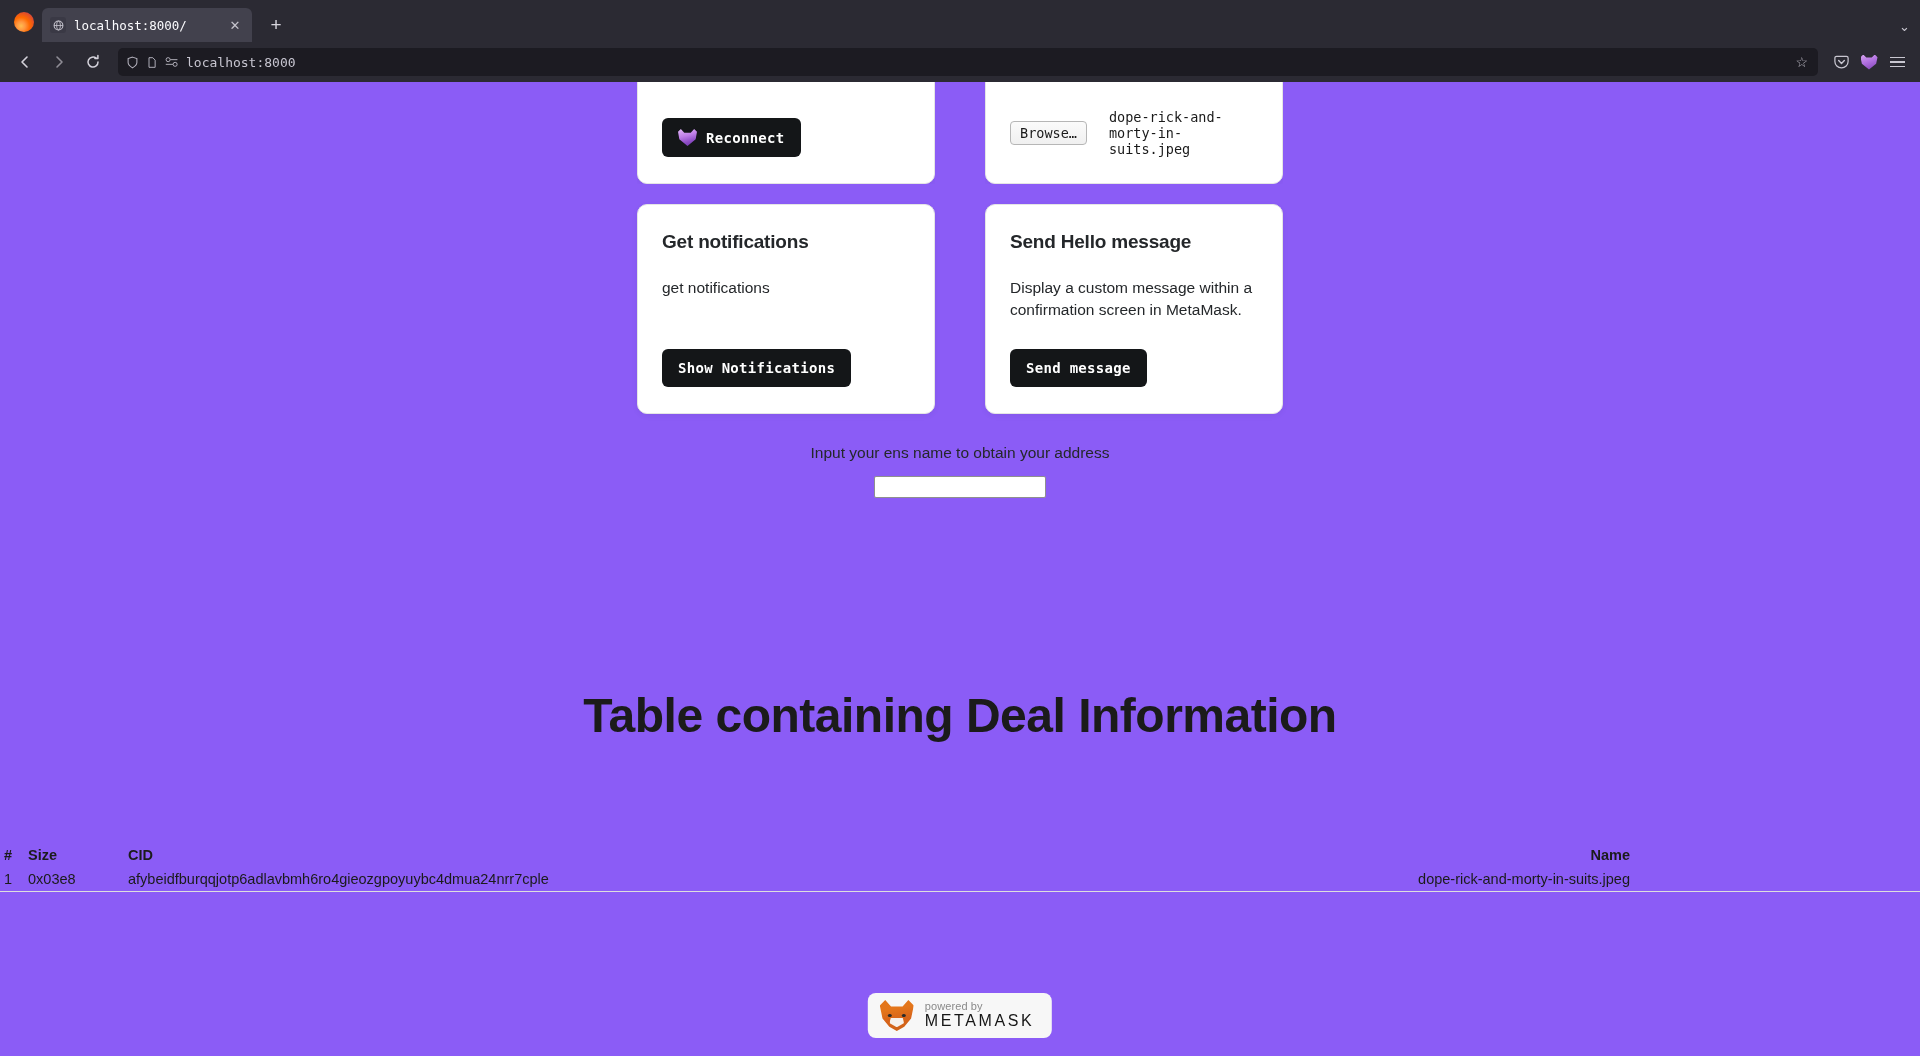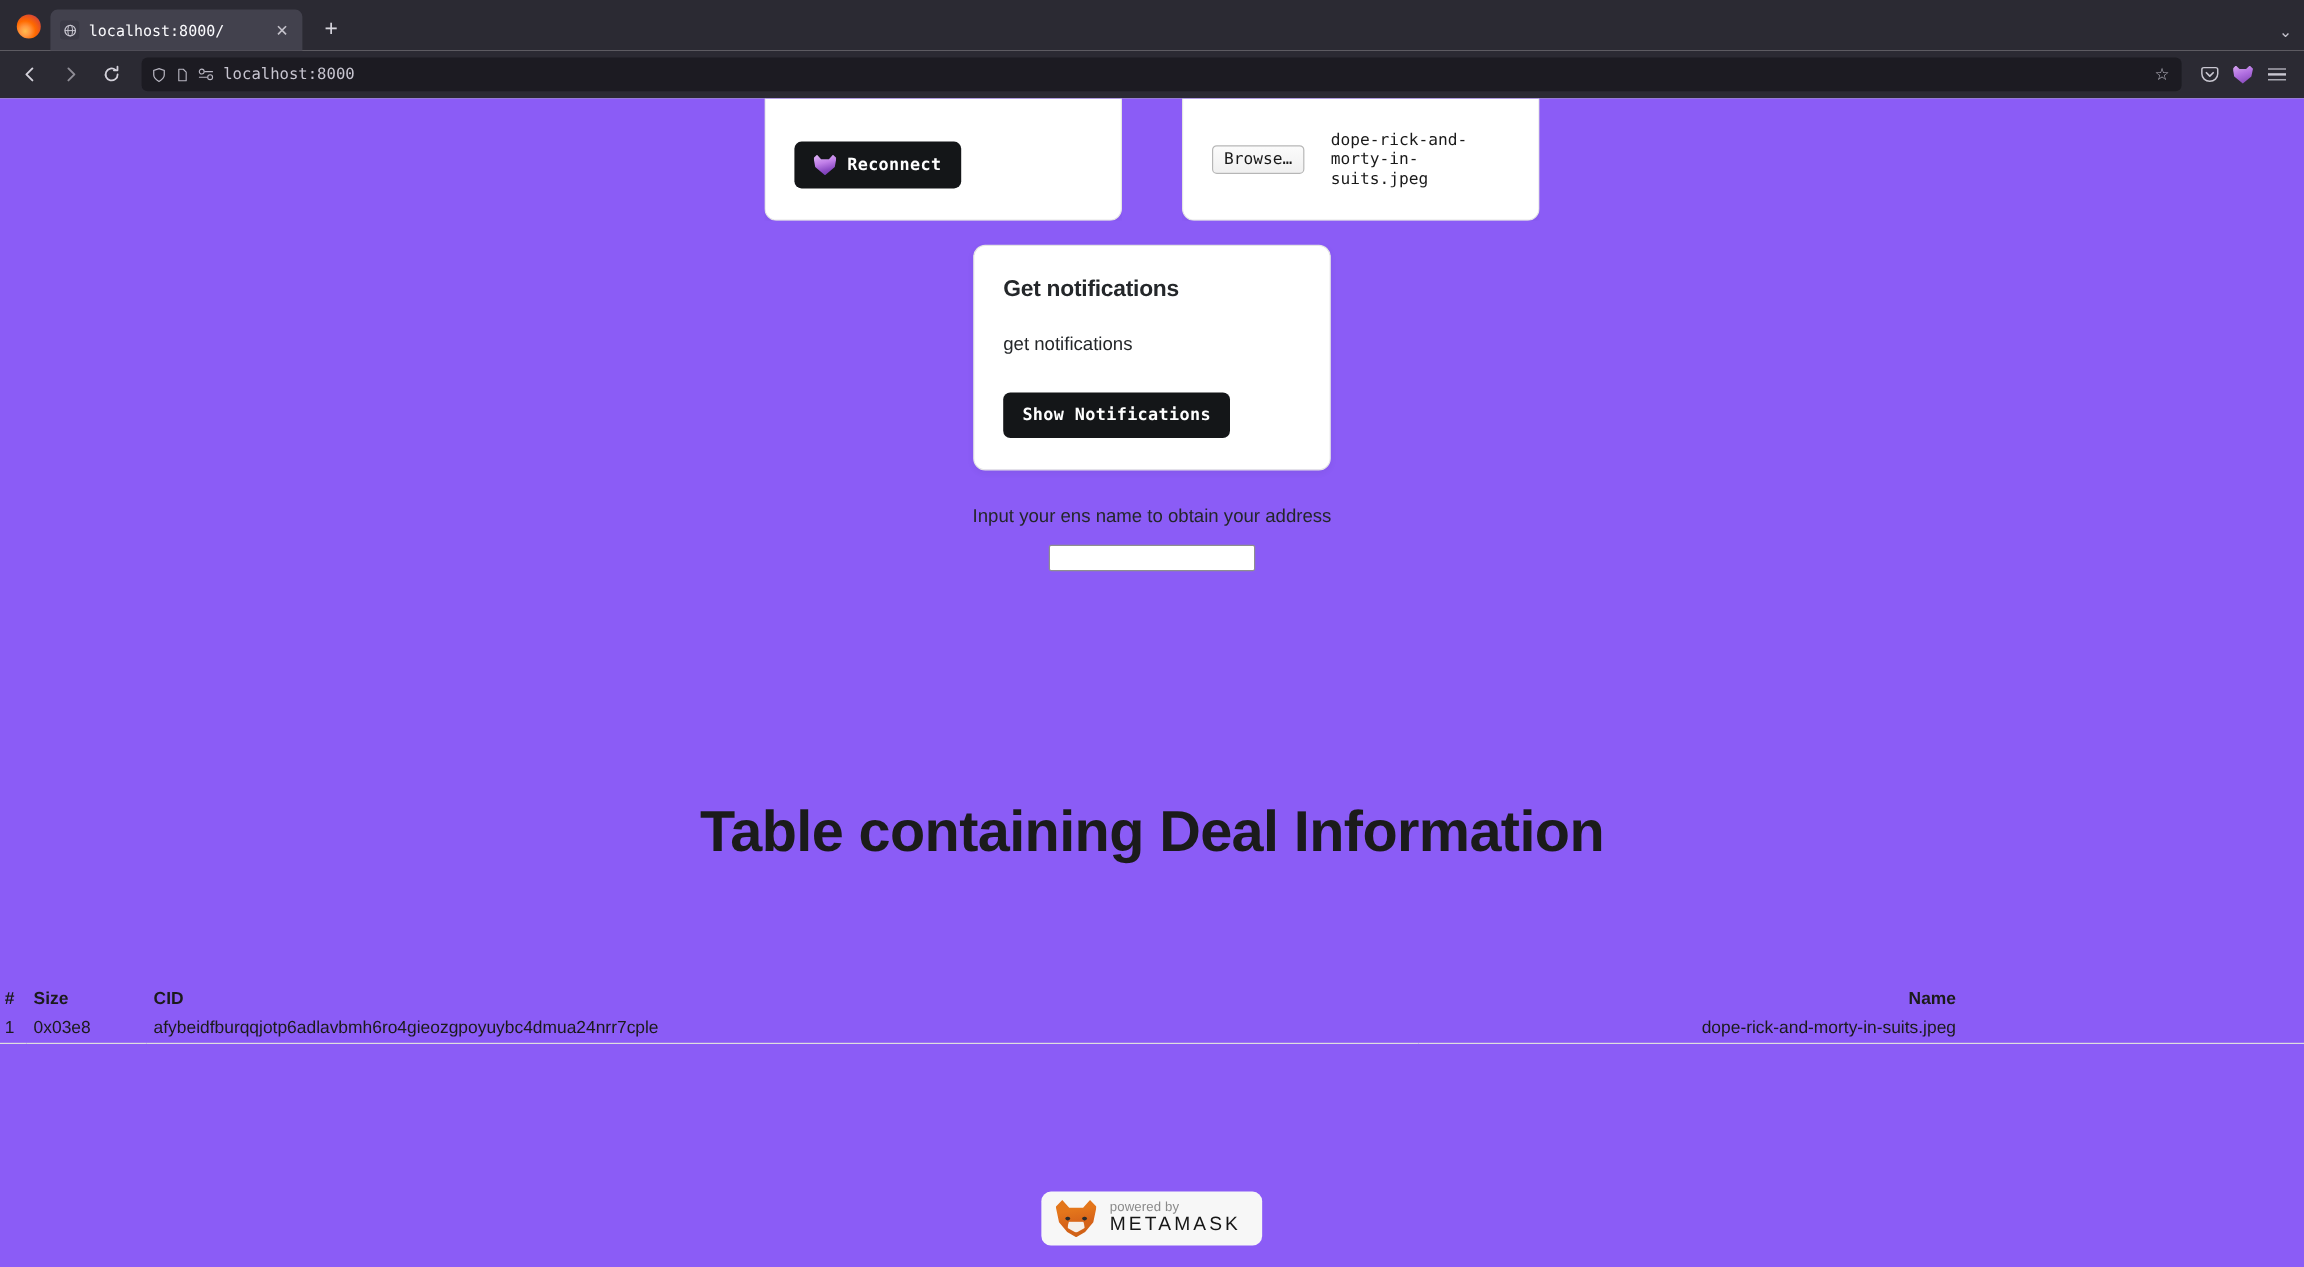--- a/index.html
+++ b/index.html
@@ -338,20 +338,25 @@
       </div>
     </div>
 
     <div class="cards-row" style="margin-top:12px;">
       <div class="card">
         <div class="card-title">Get notifications</div>
         <div class="card-desc">get notifications</div>
         <button class="btn-dark">Show Notifications</button>
       </div>
 
+      <div class="card">
+        <div class="card-title">Send Hello message</div>
+        <div class="card-desc">Display a custom message within a confirmation screen in MetaMask.</div>
+        <button class="btn-dark">Send message</button>
+      </div>
     </div>
 
     <div class="ens-section">
       <div class="ens-label">Input your ens name to obtain your address</div>
       <input class="ens-input" type="text" placeholder="" style="">
     </div>
 
     <div class="table-heading">Table containing Deal Information</div>
 
     <table class="deal-table">

